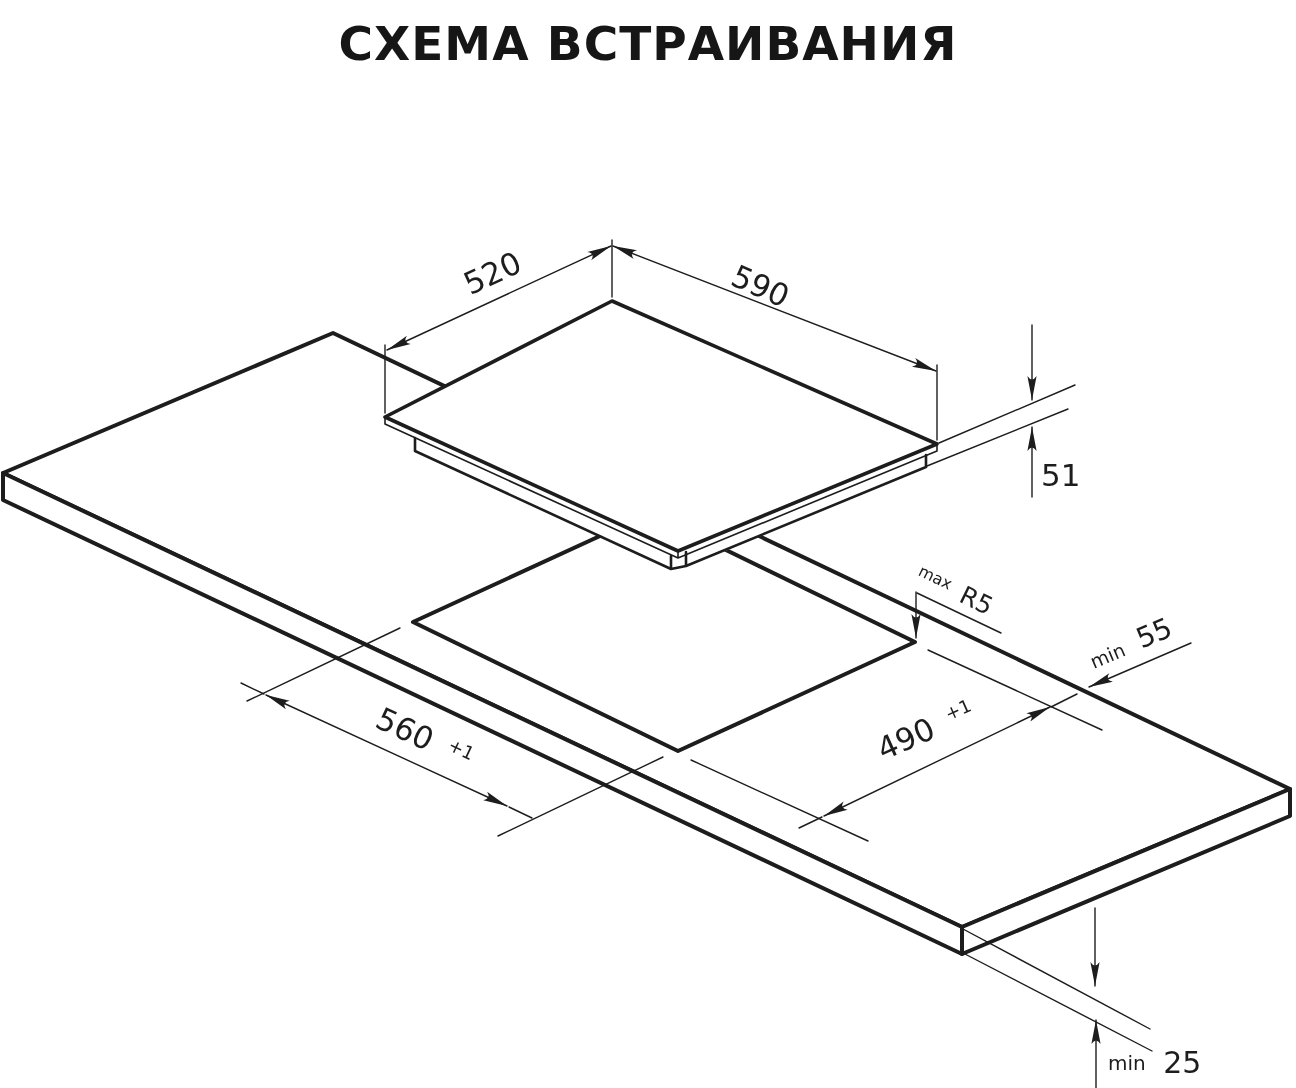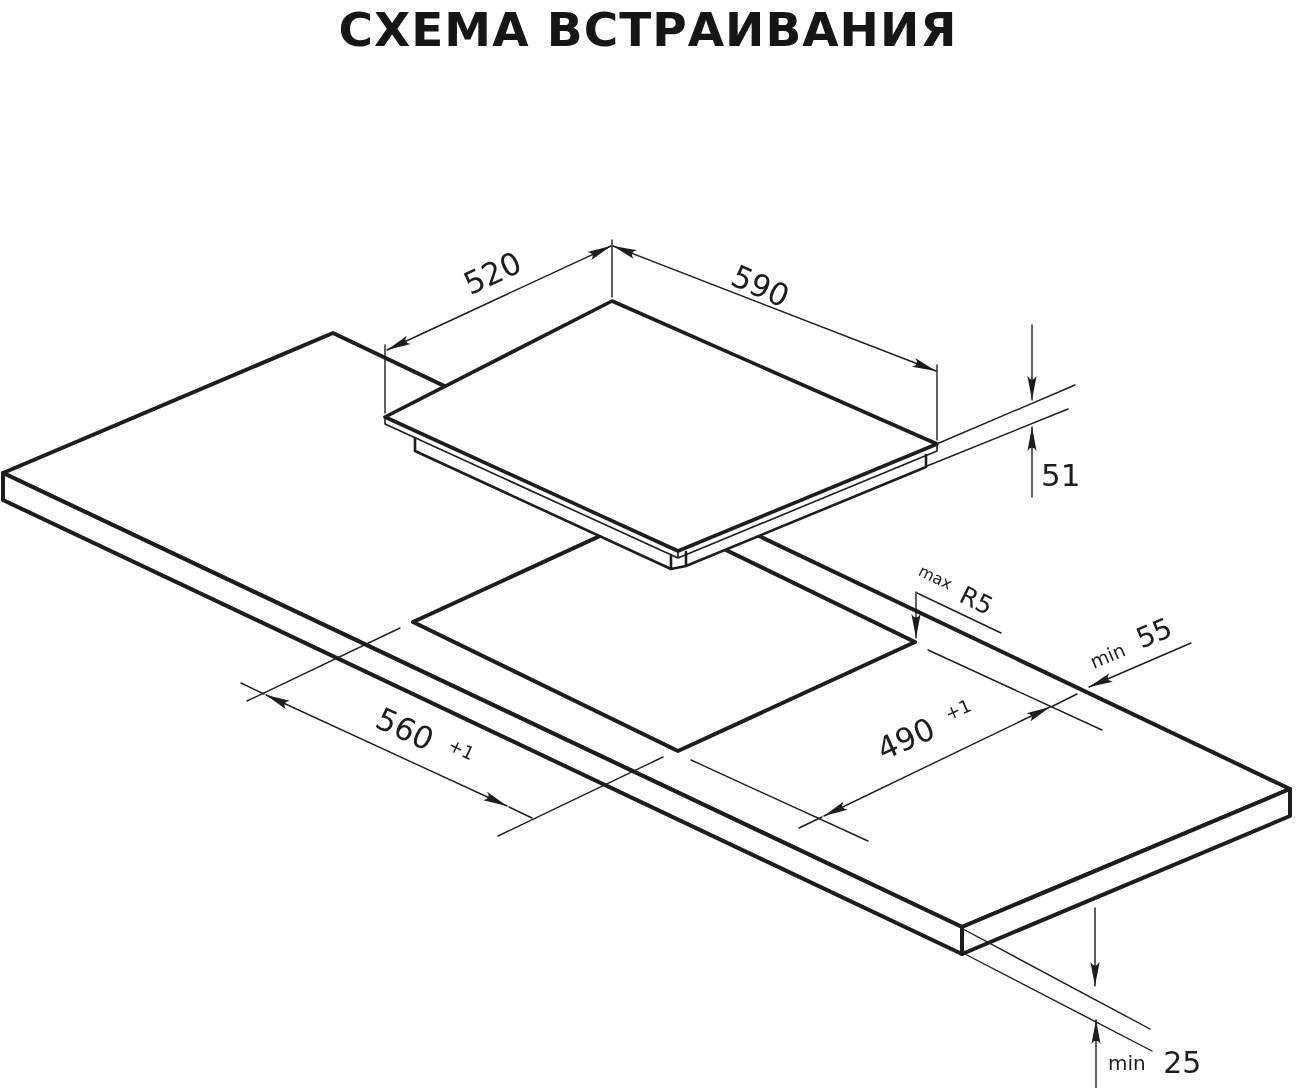--- a/index.html
+++ b/index.html
@@ -1,19 +1,19 @@
 <!DOCTYPE html>
 <html><head>
 <meta charset="utf-8">
 <style>
   html,body{margin:0;padding:0;background:#ffffff;}
   body{width:1296px;height:1088px;position:relative;overflow:hidden;
        font-family:"DejaVu Sans","Liberation Sans",sans-serif;}
   .page-title{position:absolute;top:0;left:0;width:1296px;text-align:center;
-       margin:0;padding-top:2px;font-size:47px;font-weight:bold;letter-spacing:1px;
+       margin:0;padding-top:16px;font-size:47px;font-weight:bold;letter-spacing:1px;
        color:#161616;font-family:"DejaVu Sans","Liberation Sans",sans-serif;}
   svg{position:absolute;top:0;left:0;}
   svg text{font-family:"DejaVu Sans","Liberation Sans",sans-serif;fill:#1d1d1d;}
 </style>
 </head>
 <body>
 
 <h1 class="page-title">СХЕМА ВСТРАИВАНИЯ</h1>
 
 <svg width="1296" height="1088" viewBox="0 0 1296 1088">

